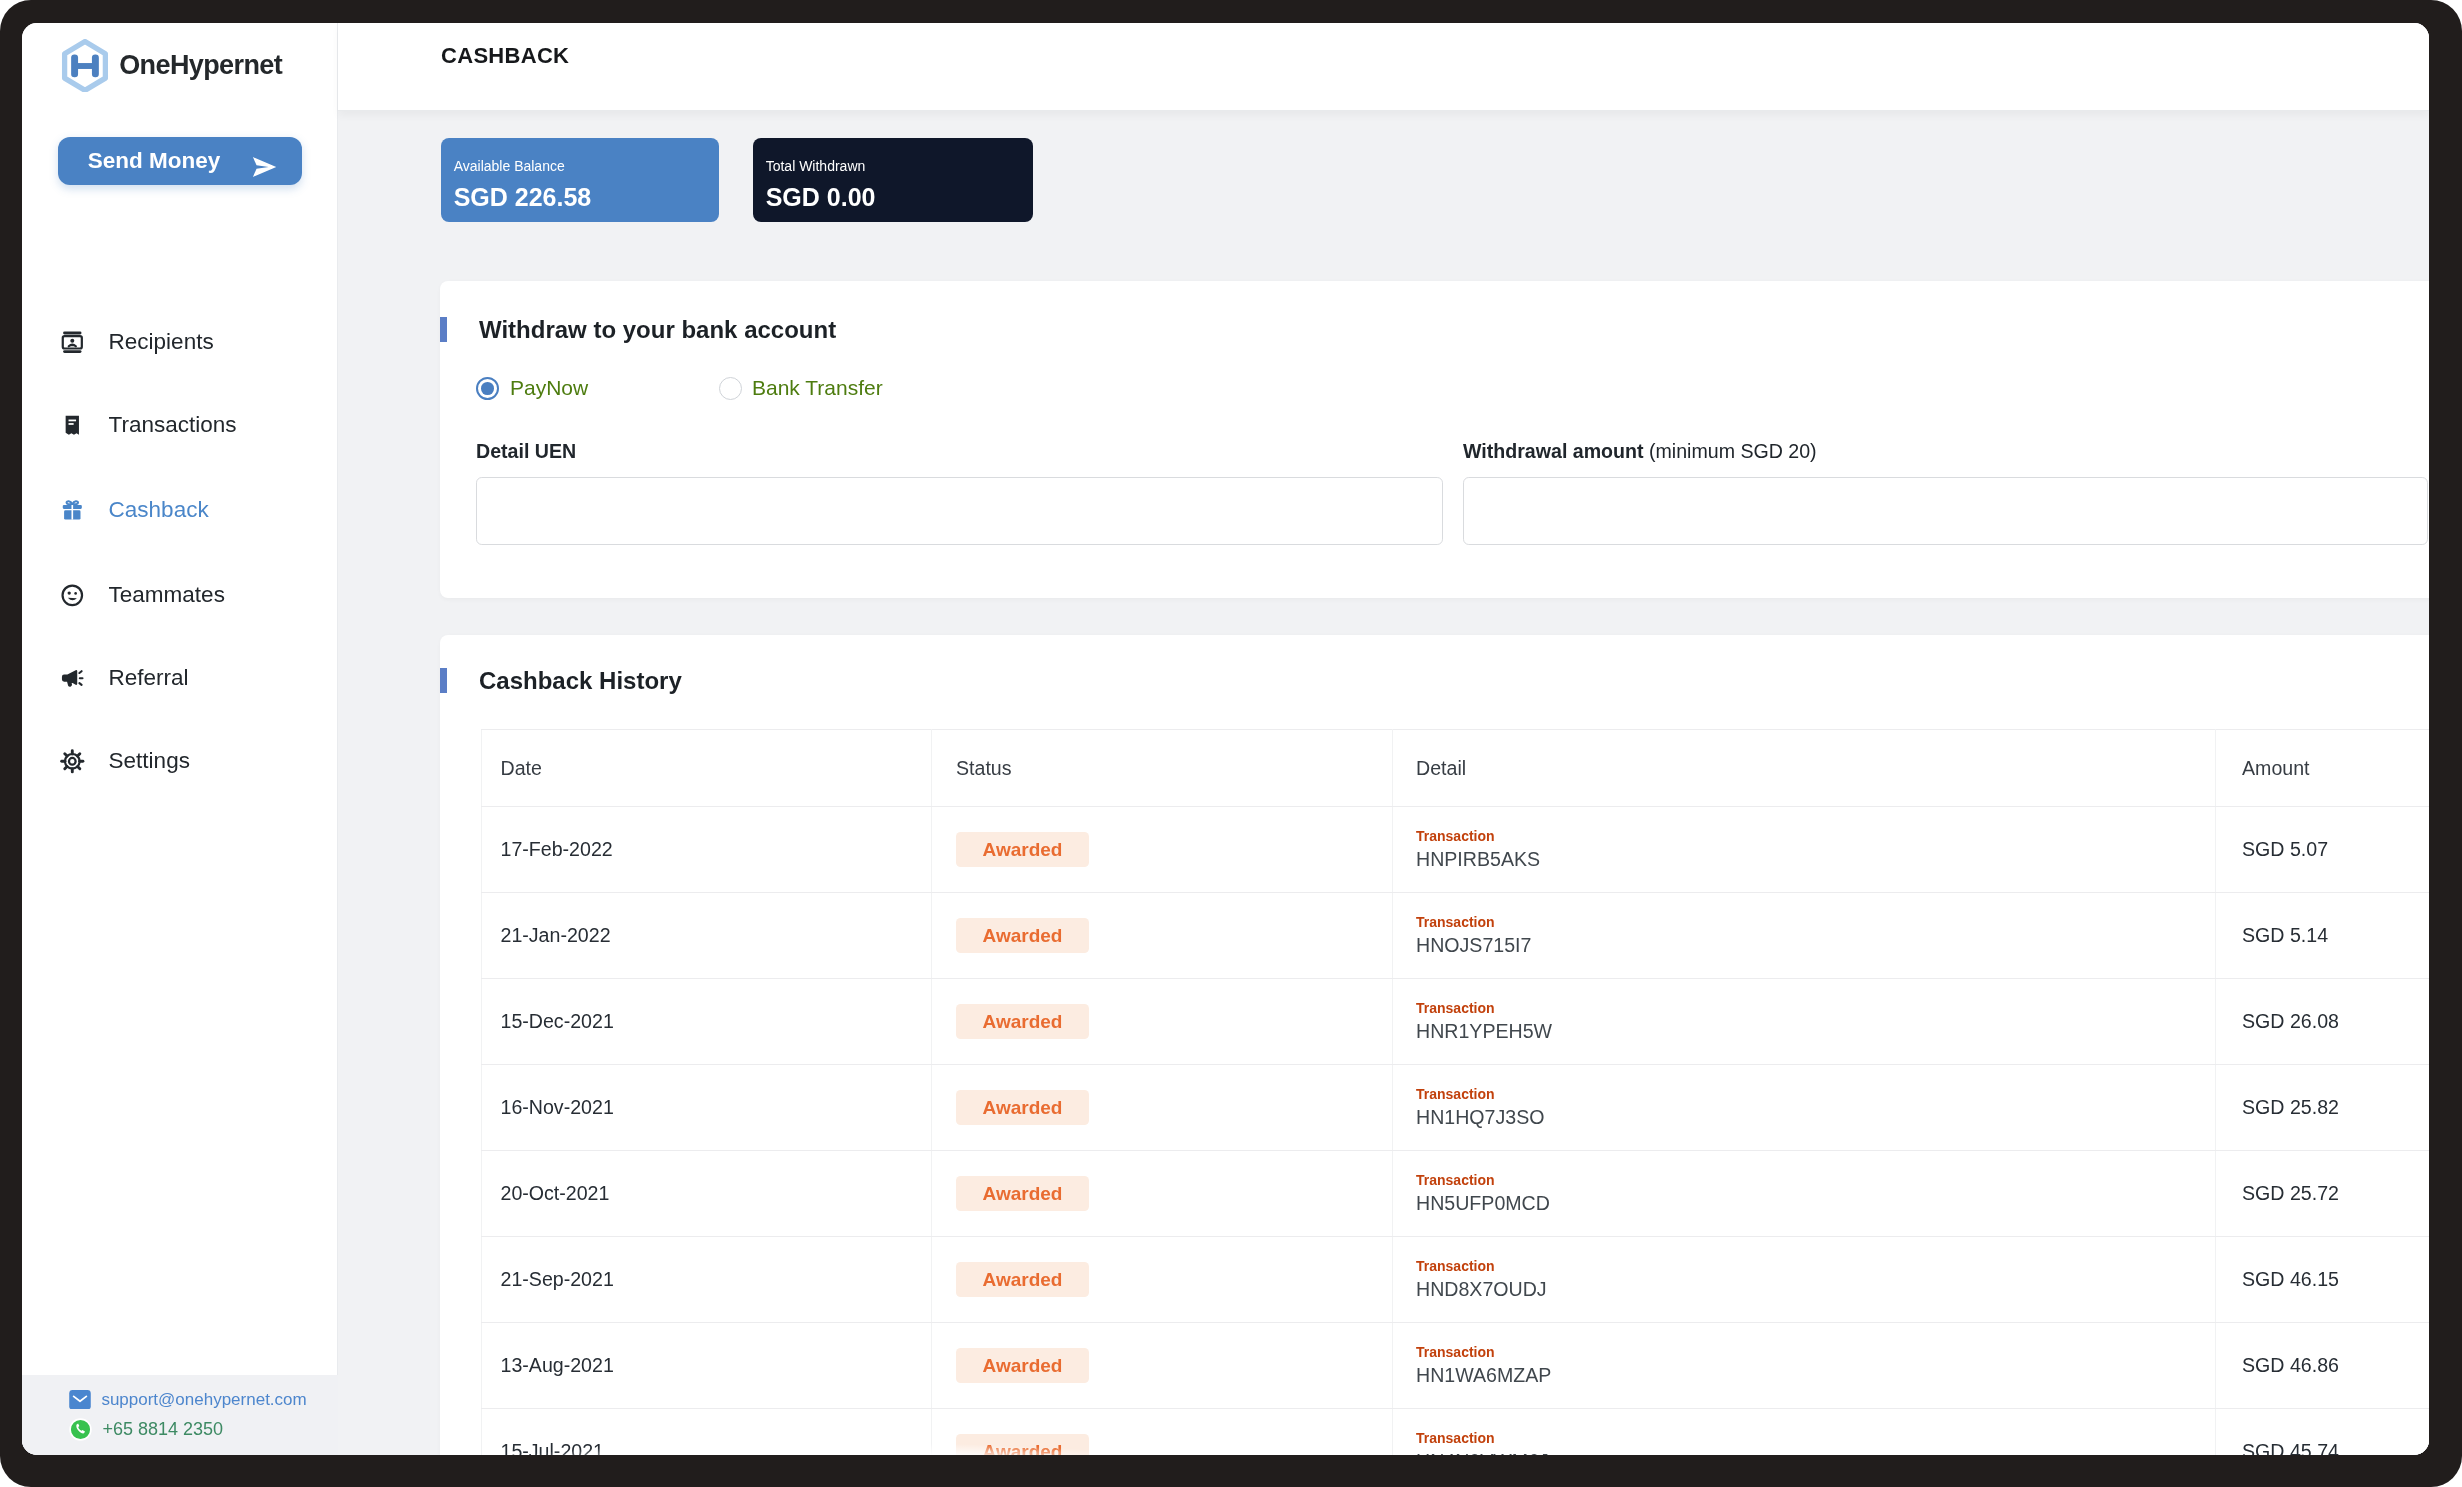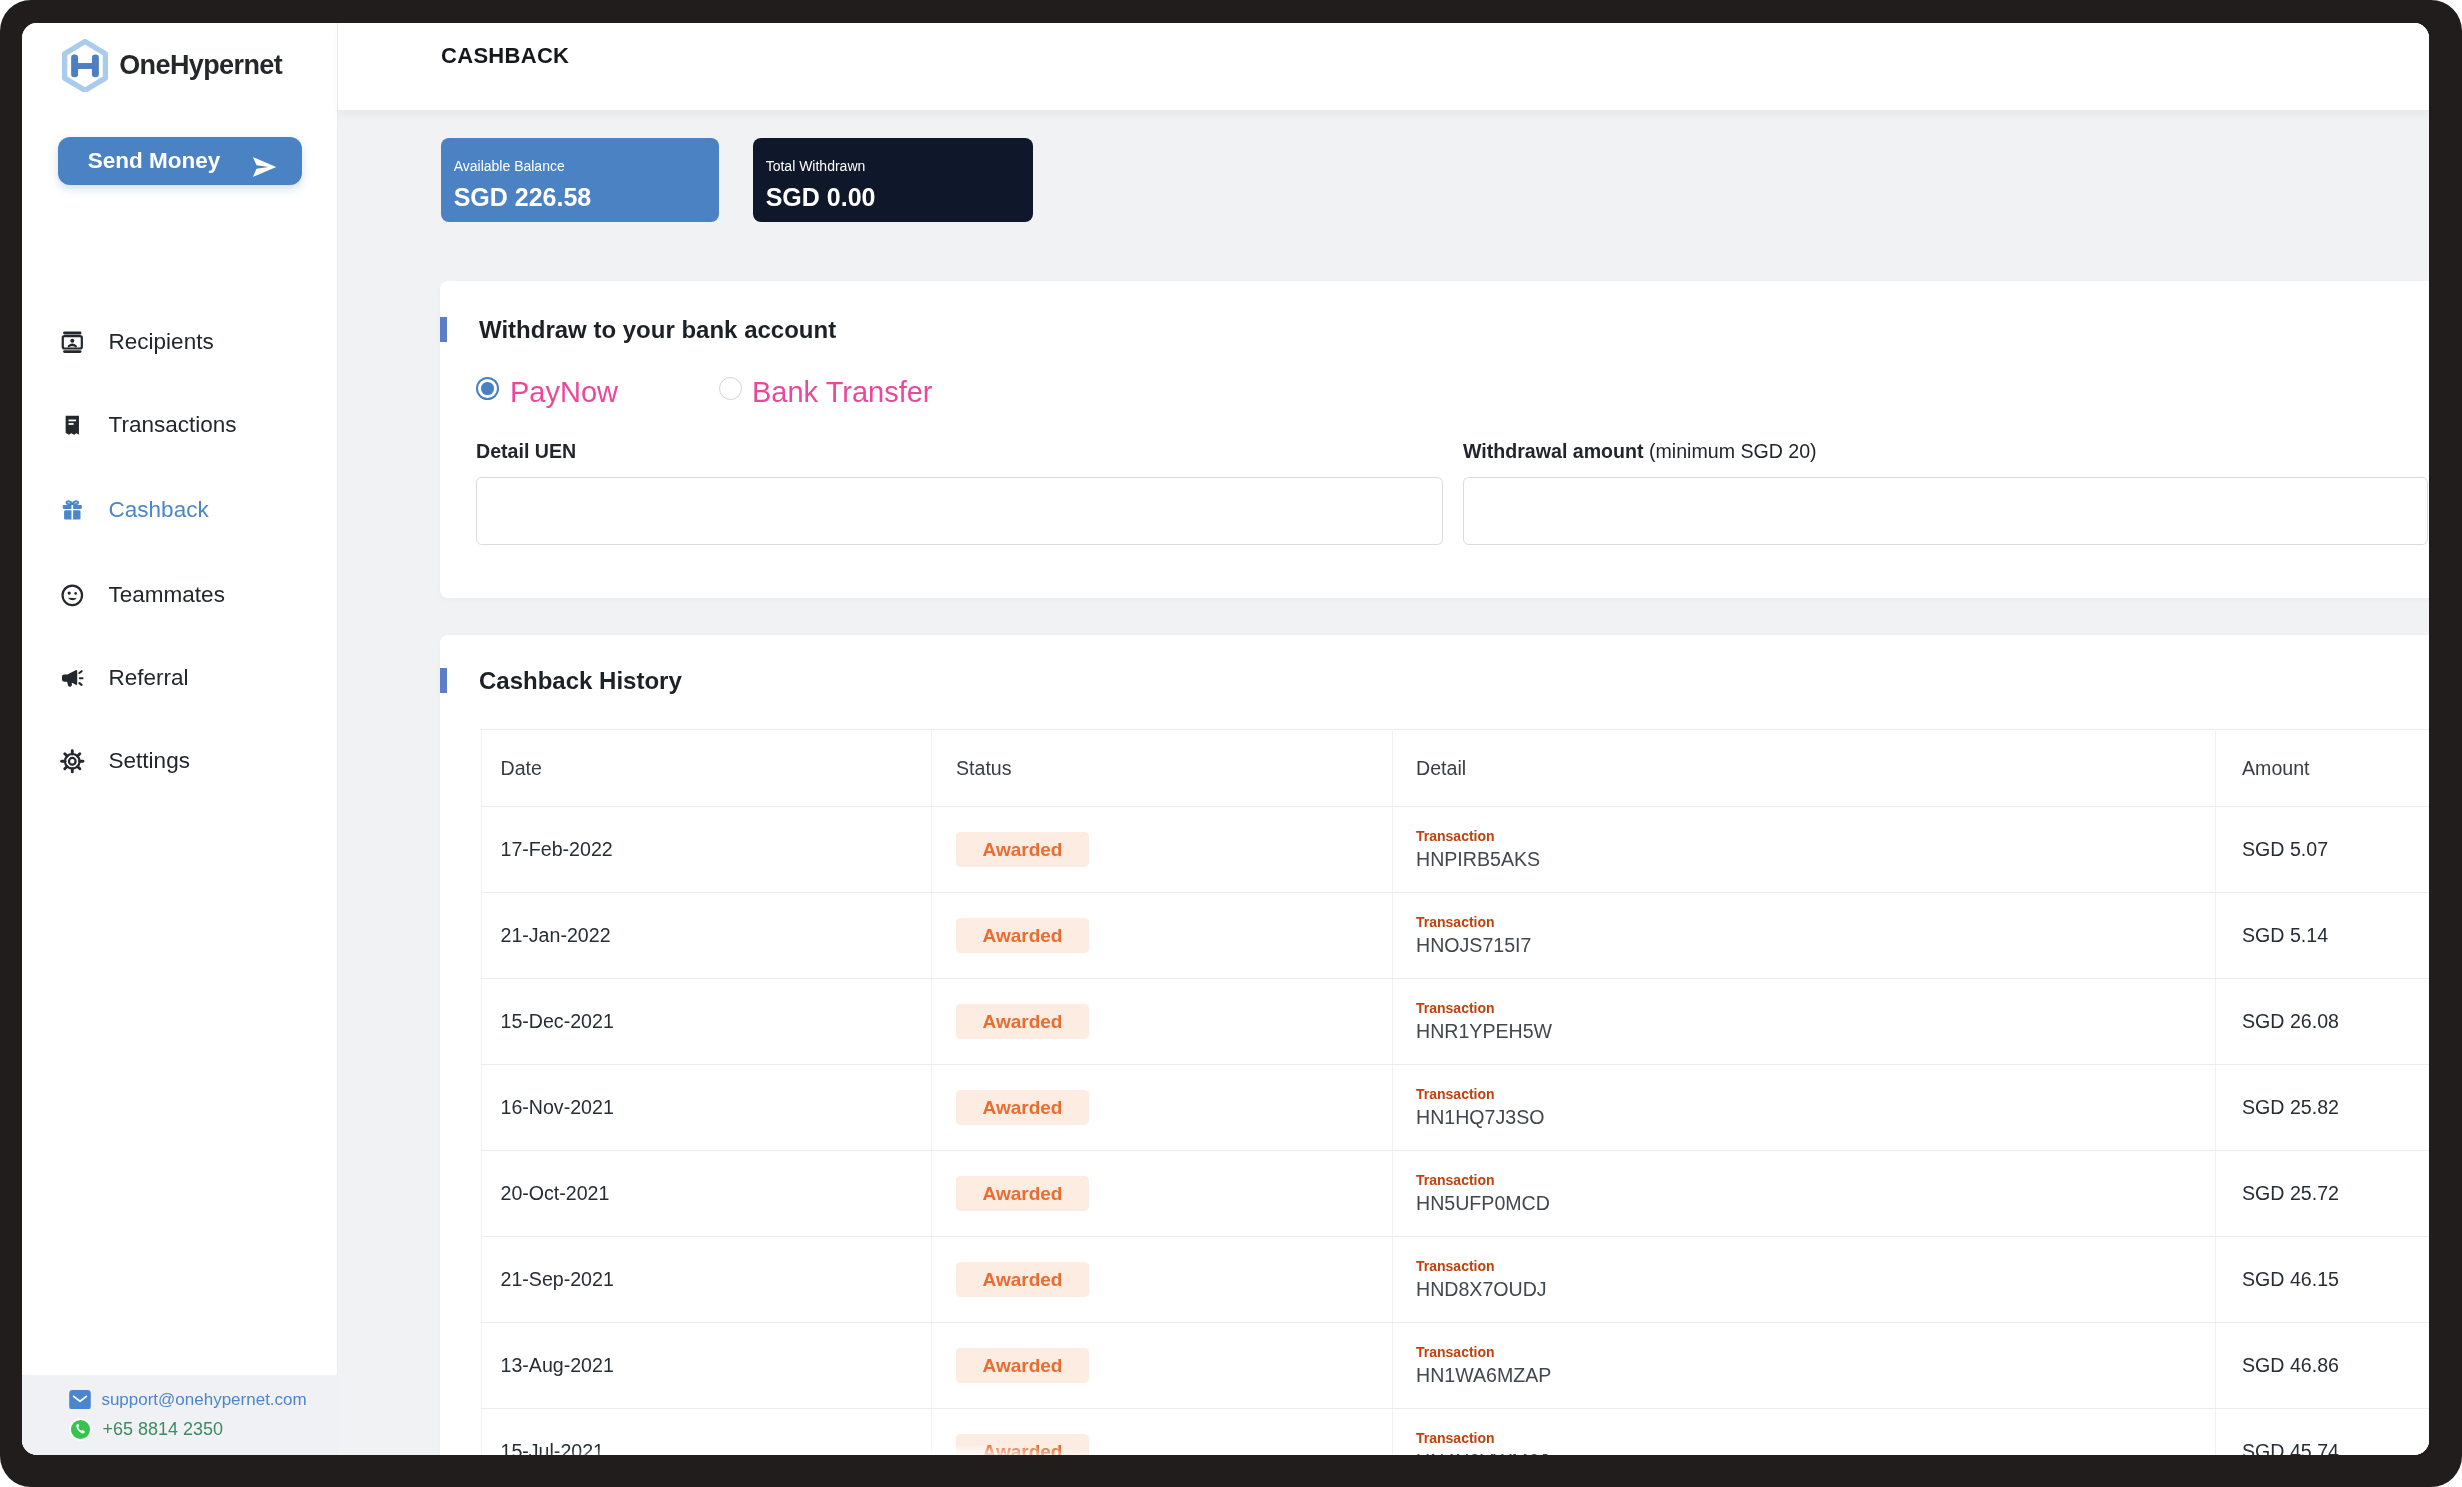--- a/index.html
+++ b/index.html
@@ -43,21 +43,21 @@
   .panel-withdraw .accent{top:36px;}
   .panel-history .accent{top:33px;}
   .panel-title{position:absolute;left:39px;font-size:24px;font-weight:bold;color:#1c2126;}
   .panel-withdraw .panel-title{top:35px;}
   .panel-history .panel-title{top:32px;}
 
   .radio{position:absolute;top:96px;width:23px;height:23px;border-radius:50%;box-sizing:border-box;cursor:pointer;background:#fff;}
   .radio.sel{border:2.3px solid #4a7fc1;}
   .radio.sel::after{content:"";position:absolute;left:2.9px;top:2.9px;width:12.7px;height:12.7px;border-radius:50%;background:#4a7fc1;}
   .radio.unsel{border:1.7px solid #cfd3d8;}
-  .radio-lbl{position:absolute;top:95px;font-size:29px;color:#ec4899;cursor:pointer;}
+  .radio-lbl{position:absolute;top:95px;font-size:21px;color:#4d7c0f;cursor:pointer;}
   .r1{left:36px;} .rl1{left:70px;} .r2{left:279px;} .rl2{left:312px;}
 
   .field-label{position:absolute;top:159px;font-size:19.6px;color:#20262c;}
   .fl1{left:36px;font-weight:bold;}
   .fl2{left:1023px;}
   .fl2 b{font-weight:bold;}
   .fl2 span{font-weight:normal;}
   .tinput{position:absolute;top:196px;height:68px;background:#fff;border:1.2px solid #d9dbde;border-radius:5.8px;box-sizing:border-box;
     font-size:21px;padding:0 16px;color:#20262c;font-family:"Liberation Sans",sans-serif;outline:none;}
   .ti1{left:36px;width:967px;}

